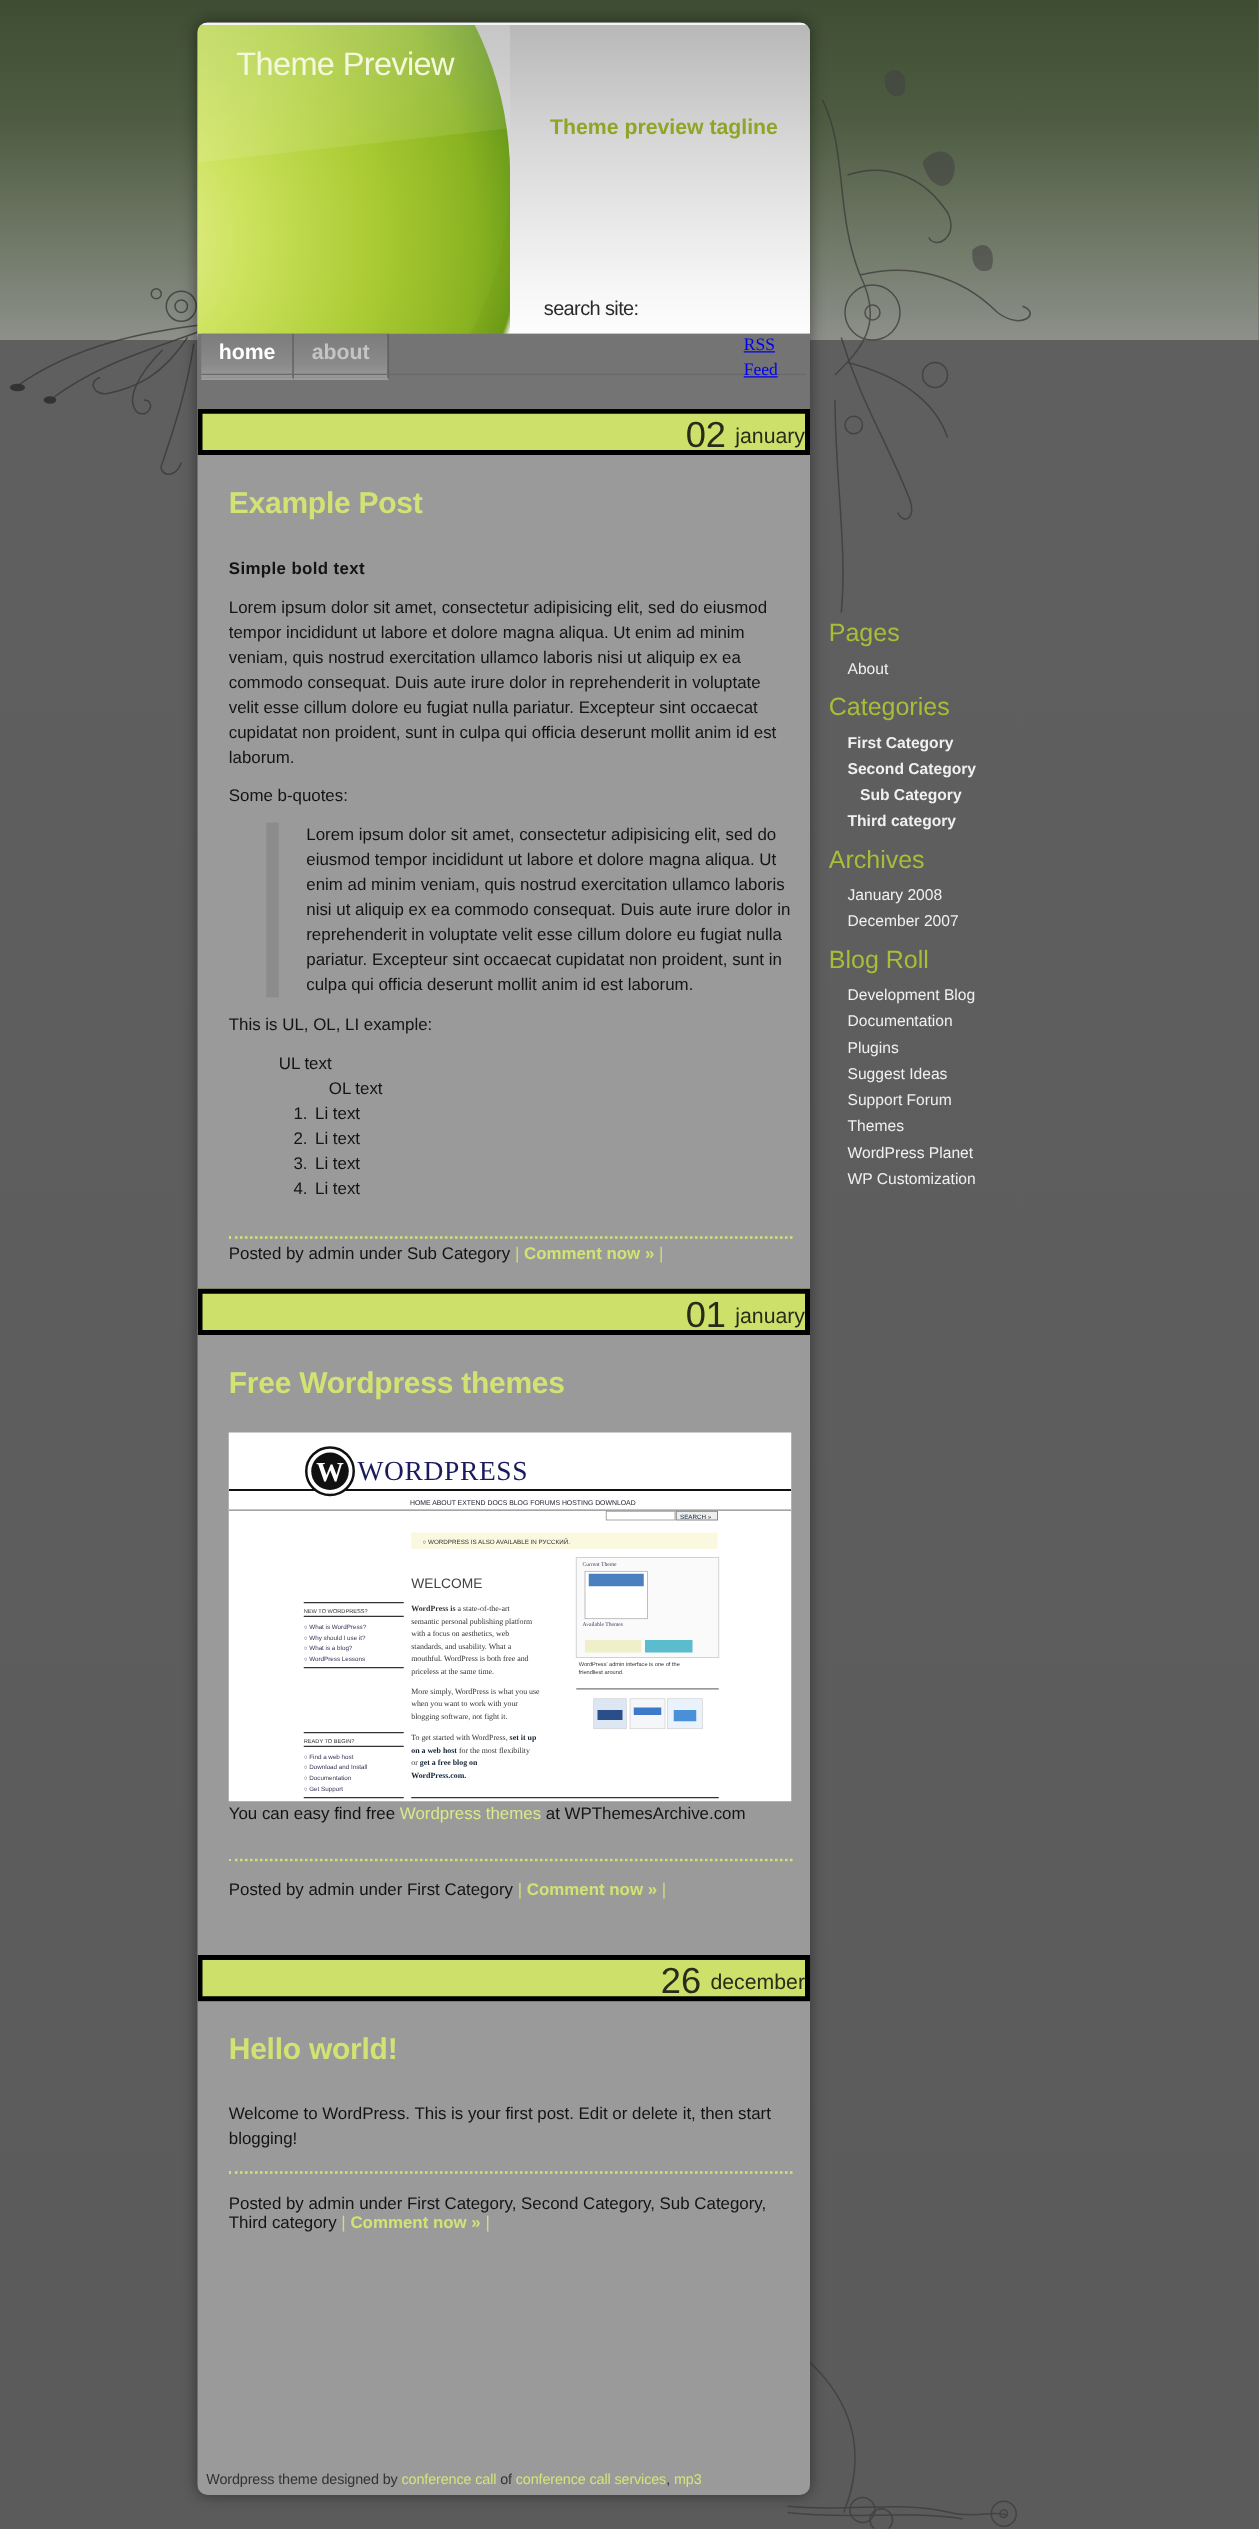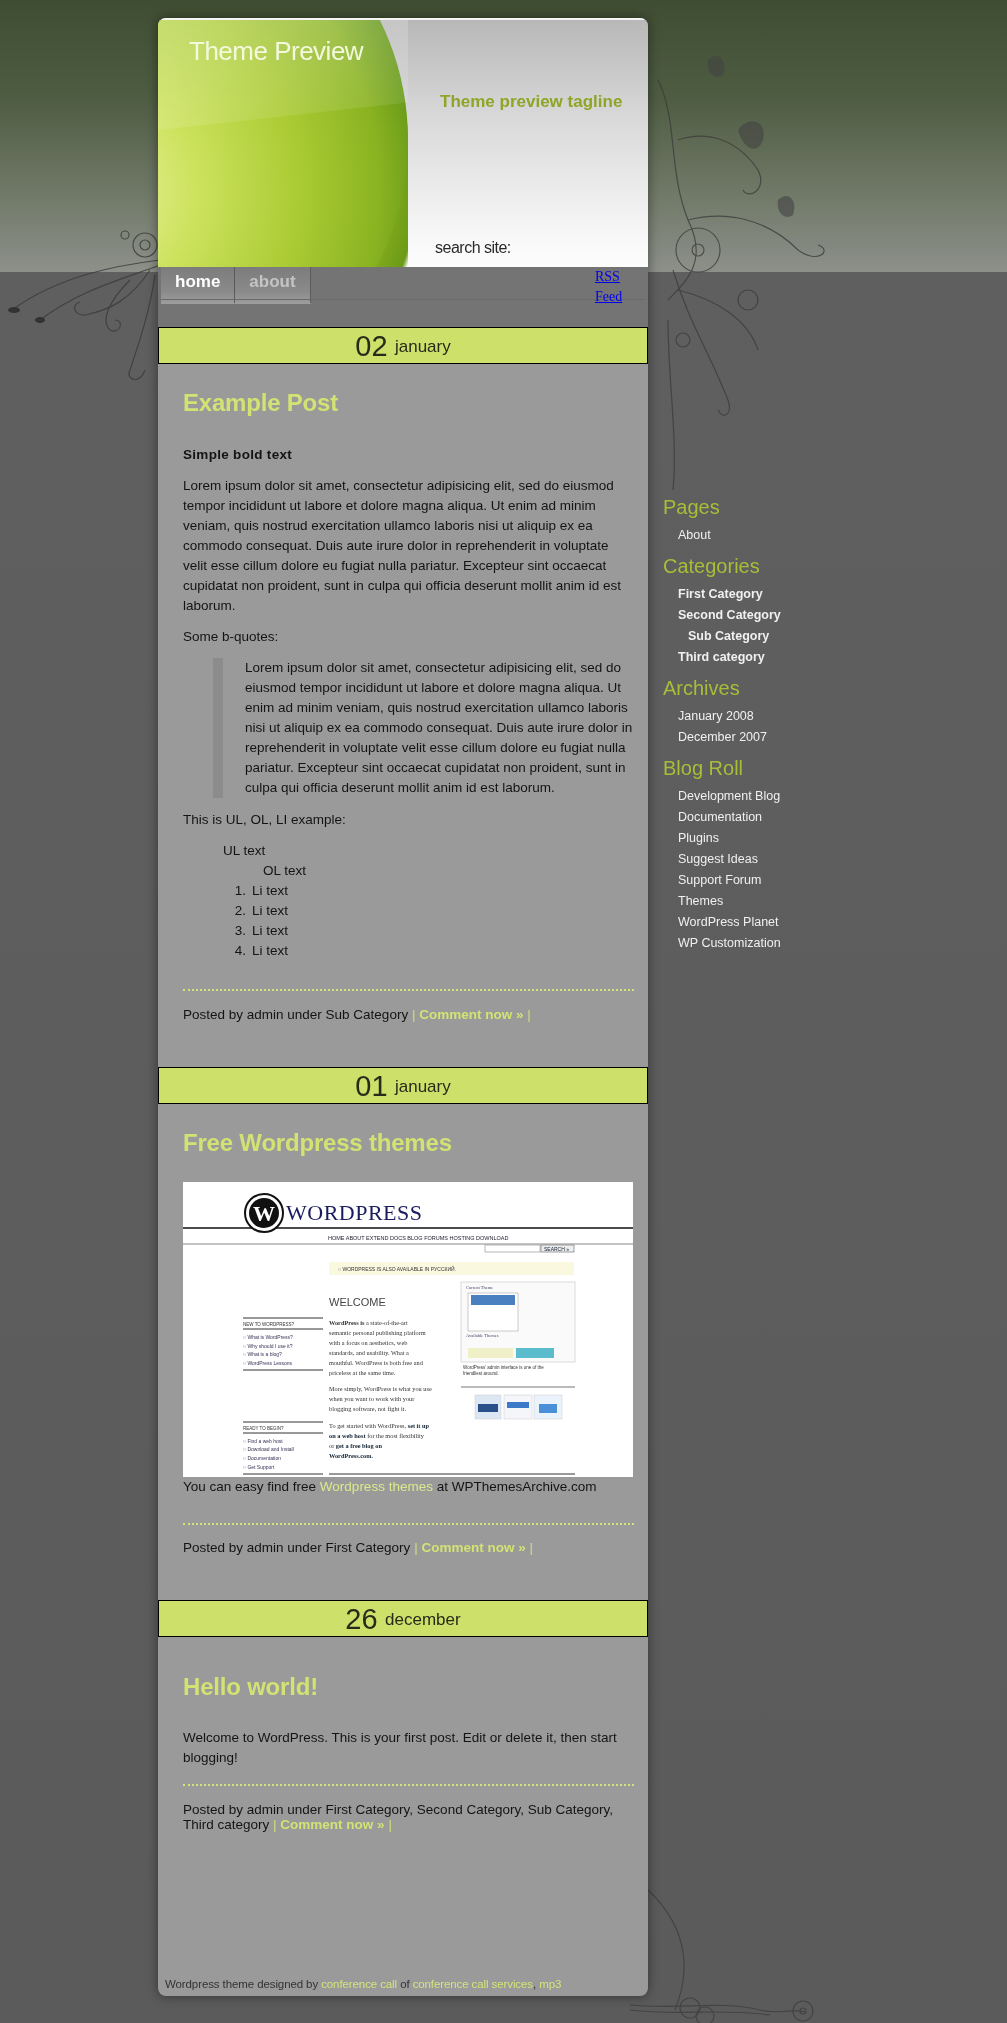--- a/index.html
+++ b/index.html
@@ -73,22 +73,22 @@
   .nav-tab.active { color: #ffffff; }
   .nav-tab.inactive { color: #c4c4c4; }
   .nav-line { position: absolute; left: 3px; right: 3px; top: 32px; height: 1px; background: #6a6a6a; }
   .rss-link {
     position: absolute; left: 437px; top: 0px; width: 40px;
     font-family: "Liberation Serif", serif; font-size: 14px; line-height: 20px;
     color: #0000ee; text-decoration: underline;
   }
 
   .date-bar {
-    height: 37px; background: #cce06a; border: 1px solid #000000;
-    text-align: center; line-height: 35px; color: #2a2a1a;
+    height: 37px; background: #cce06a; border: 4px solid #000000;
+    text-align: right; line-height: 35px; color: #2a2a1a;
   }
   .date-day { font-size: 29px; vertical-align: middle; }
   .date-month { font-size: 17px; vertical-align: middle; margin-left: 3px; }
 
   .post { padding: 0 14px 0 25px; }
   .post-title {
     margin: 0; font-size: 24px; font-weight: bold; color: #d3e373; letter-spacing: -0.2px;
   }
   .post-body { font-size: 13.5px; line-height: 20px; color: #141414; }
   .post-body p { margin: 0 0 11px 0; }
@@ -225,21 +225,21 @@
             <span class="ol-num">3.</span>
             <span>Li text</span>
           </li>
         <li>
             <span class="ol-num">4.</span>
             <span>Li text</span>
           </li>
       </ol>
     </div>
     <div class="hr-dots" style="margin-top:28px;"></div>
-    <div class="post-meta" style="margin-top:16px; padding-bottom:45px;">
+    <div class="post-meta" style="margin-top:4px; padding-bottom:21px;">
       <span>Posted by admin under Sub Category</span>
       <span class="sep">|</span>
       <span class="comment-link">Comment now »</span>
       <span class="sep">|</span>
     </div>
   </div>
 
   <div class="date-bar">
     <span class="date-day">01</span>
     <span class="date-month">january</span>
@@ -322,21 +322,21 @@
       <span class="sep">|</span>
       <span class="comment-link">Comment now »</span>
       <span class="sep">|</span>
     </div>
   </div>
 
   <div class="date-bar">
     <span class="date-day">26</span>
     <span class="date-month">december</span>
   </div>
-  <div class="post" style="padding-top:36px;">
+  <div class="post" style="padding-top:25px;">
     <h2 class="post-title">Hello world!</h2>
     <div class="post-body" style="margin-top:27px;">
       <p>Welcome to WordPress. This is your first post. Edit or delete it, then start blogging!</p>
     </div>
     <div class="hr-dots" style="margin-top:16px;"></div>
     <div class="post-meta" style="margin-top:16px;">
       <span>Posted by admin under First Category, Second Category, Sub Category, Third category</span>
       <span class="sep">|</span>
       <span class="comment-link">Comment now »</span>
       <span class="sep">|</span>

